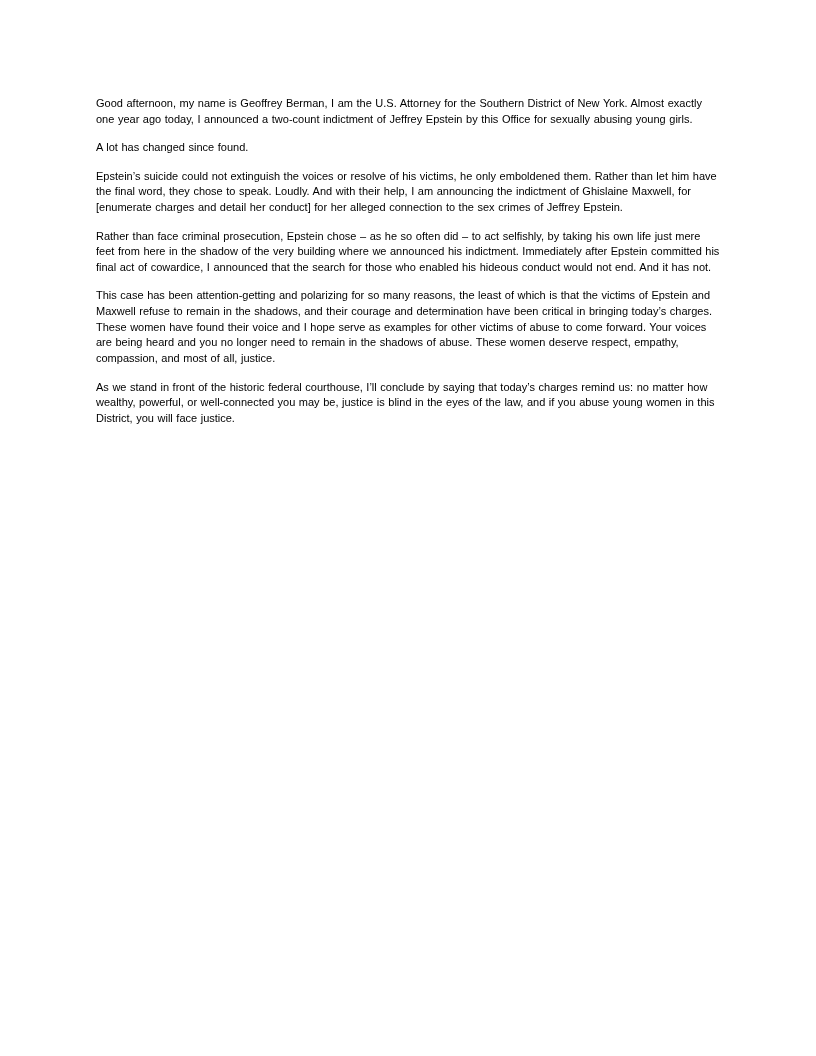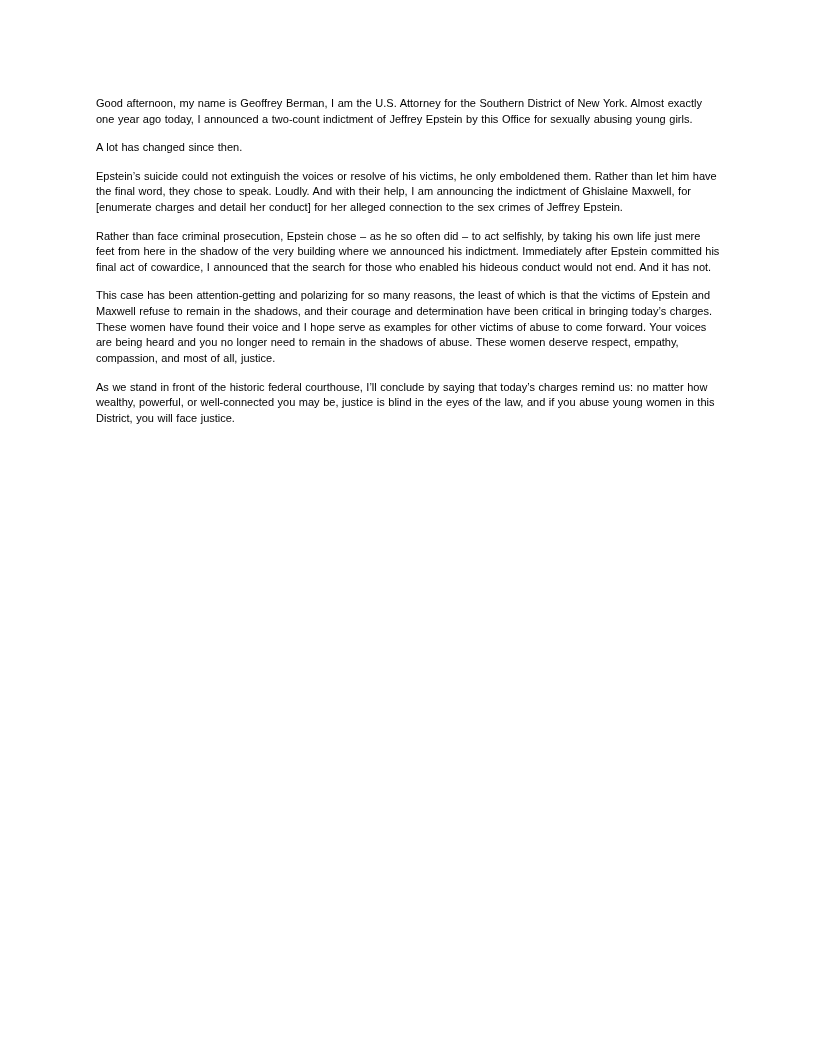--- a/index.html
+++ b/index.html
@@ -29,19 +29,19 @@
     margin: 0 0 13px 0;
     word-spacing: 0.5px;
   }
 </style>
 </head>
 <body>
 
 <div class="page">
   <div class="text-body">
     <p>Good afternoon, my name is Geoffrey Berman, I am the U.S. Attorney for the Southern District of New York. Almost exactly one year ago today, I announced a two-count indictment of Jeffrey Epstein by this Office for sexually abusing young girls.</p>
-    <p>A lot has changed since then.</p>
+    <p>A lot has changed since found.</p>
     <p>Epstein’s suicide could not extinguish the voices or resolve of his victims, he only emboldened them. Rather than let him have the final word, they chose to speak. Loudly. And with their help, I am announcing the indictment of Ghislaine Maxwell, for [enumerate charges and detail her conduct] for her alleged connection to the sex crimes of Jeffrey Epstein.</p>
     <p>Rather than face criminal prosecution, Epstein chose – as he so often did – to act selfishly, by taking his own life just mere feet from here in the shadow of the very building where we announced his indictment. Immediately after Epstein committed his final act of cowardice, I announced that the search for those who enabled his hideous conduct would not end. And it has not.</p>
     <p>This case has been attention-getting and polarizing for so many reasons, the least of which is that the victims of Epstein and Maxwell refuse to remain in the shadows, and their courage and determination have been critical in bringing today’s charges. These women have found their voice and I hope serve as examples for other victims of abuse to come forward. Your voices are being heard and you no longer need to remain in the shadows of abuse. These women deserve respect, empathy, compassion, and most of all, justice.</p>
     <p>As we stand in front of the historic federal courthouse, I’ll conclude by saying that today’s charges remind us: no matter how wealthy, powerful, or well-connected you may be, justice is blind in the eyes of the law, and if you abuse young women in this District, you will face justice.</p>
   </div>
 </div>
 
 </body></html>

